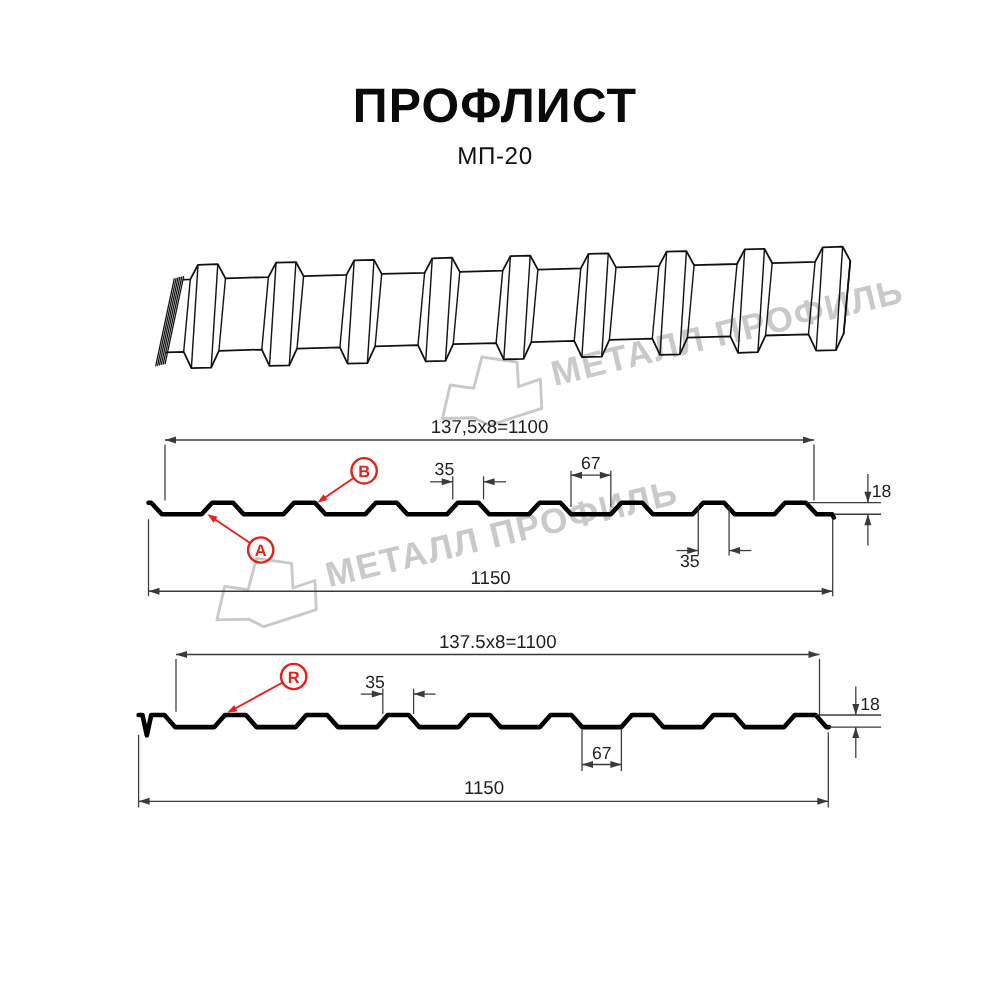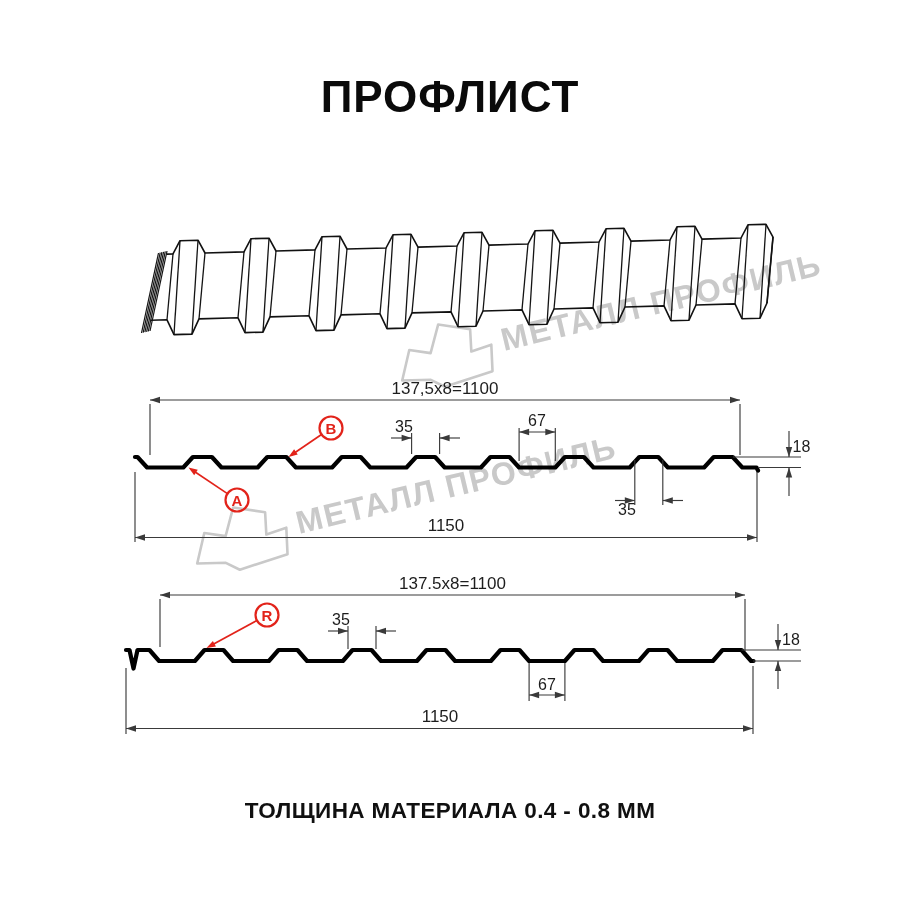--- a/index.html
+++ b/index.html
@@ -155,14 +155,14 @@
       <line x1="126" y1="728.5" x2="753" y2="728.5" stroke="#3a3a3a" stroke-width="1.15"></line>
       <path d="M0,0 L-10,-3.2 L-10,3.2 Z" transform="translate(126,728.5) rotate(180)" fill="#3a3a3a"></path>
       <path d="M0,0 L-10,-3.2 L-10,3.2 Z" transform="translate(753,728.5) rotate(0)" fill="#3a3a3a"></path>
       <text x="440" y="722" font-size="17" text-anchor="middle" fill="#1d1d1d" font-weight="400">1150</text>
       <circle cx="267" cy="615" r="11.5" fill="none" stroke="#e2231a" stroke-width="2.2"></circle>
       <text x="267" y="620.5" font-size="15" text-anchor="middle" fill="#e2231a" font-weight="700">R</text>
       <line x1="256.9" y1="620.5" x2="210" y2="646.1" stroke="#e2231a" stroke-width="1.7"></line>
       <path d="M0,0 L-9,-3.2 L-9,3.2 Z" transform="translate(206.5,648) rotate(151.4)" fill="#e2231a"></path>
     </svg>
   <div class="abs" id="title">ПРОФЛИСТ</div>
-  <div class="abs" id="footnote">ТОЛЩИНА МАТЕРИАЛА 0.4 - 0.8 ММ</div>
+  <div class="abs" id="subtitle">МП-20</div>
 </div>
 
 </body></html>

